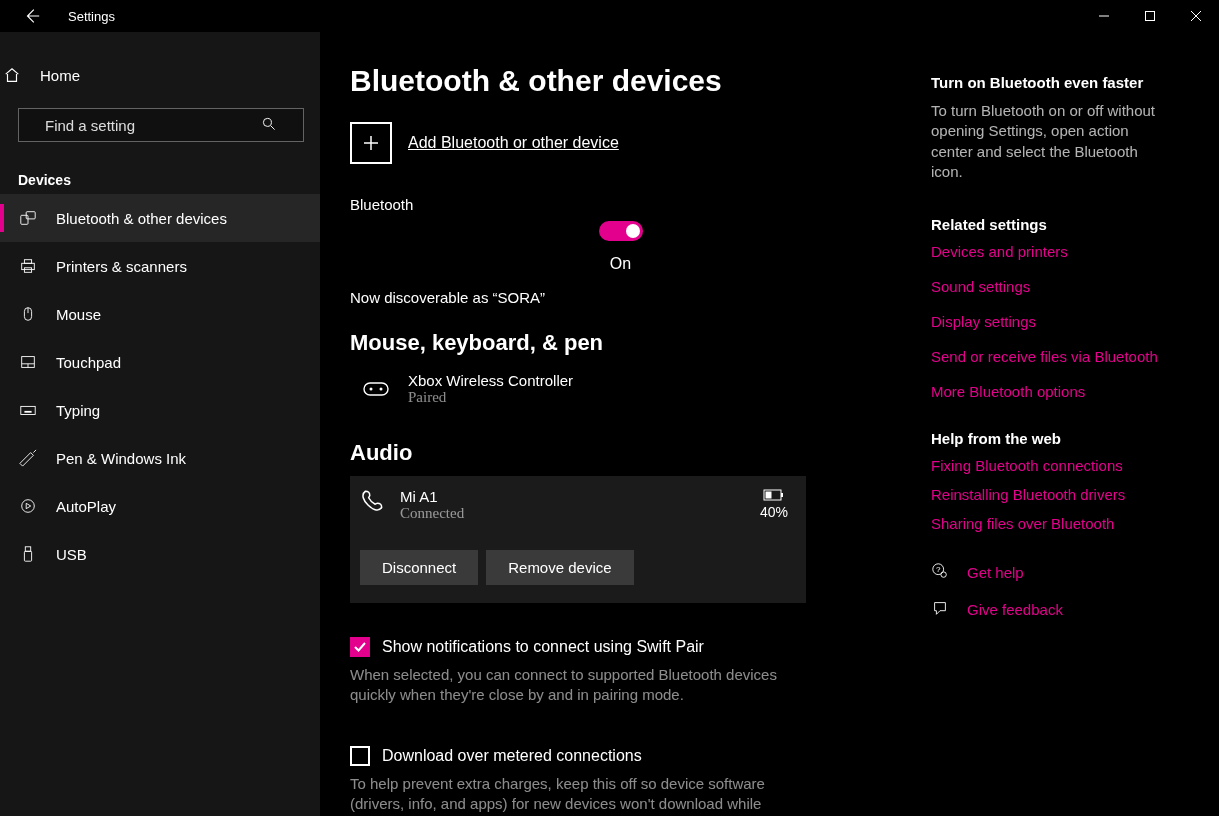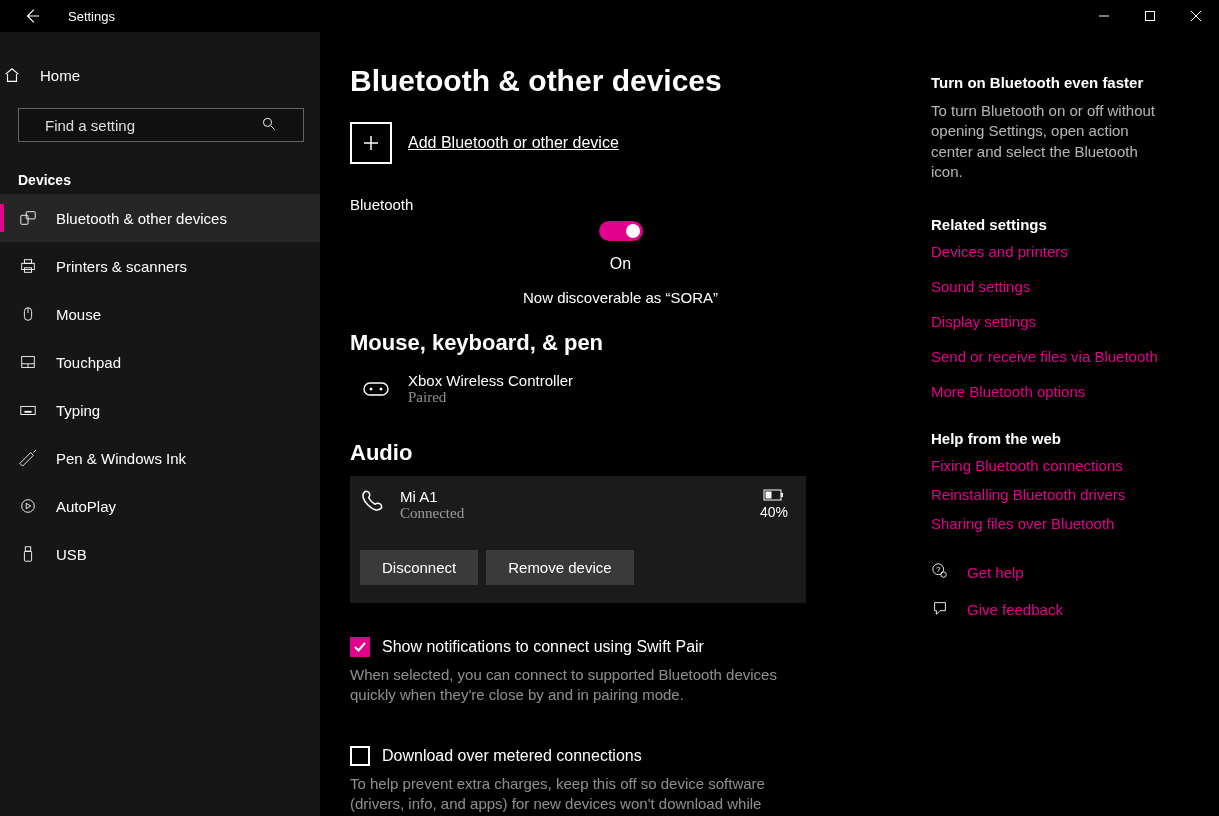--- a/index.html
+++ b/index.html
@@ -28,21 +28,21 @@
 .main { flex:1; display:flex; padding:32px 48px 0 30px; gap:40px; overflow:hidden; }
 .content { flex:1; max-width:620px; }
 .h1 { font-size:30px; font-weight:600; margin-bottom:24px; }
 .add-row { display:flex; align-items:center; gap:16px; margin-bottom:32px;text-decoration:underline; }
 .add-box { width:42px; height:42px; border:2px solid #fff; display:flex; align-items:center; justify-content:center; }
 .sect-label { font-size:15px; margin-bottom:8px; }
 .toggle-row { display:flex; align-items:center; gap:14px; margin-bottom:16px;flex-direction:column; }
 .toggle { width:44px; height:20px; border-radius:10px; background:#e3008c; position:relative; }
 .toggle::after { content:""; position:absolute; right:3px; top:3px; width:14px; height:14px; border-radius:50%; background:#000; border:0; }
 .toggle.on::after { background:#fff; }
-.hint { font-size:15px; color:#fff; margin-bottom:14px;text-align:center; }
+.hint { font-size:15px; color:#fff; margin-bottom:14px; }
 .h2 { font-size:22px; font-weight:600; margin:24px 0 10px; }
 .device-row { display:flex; align-items:flex-start; gap:16px; padding:6px 0 10px 10px; }
 .device-row .dicon { width:32px; height:32px; display:flex; align-items:center; justify-content:center; }
 .device-name { font-size:15px; }
 .device-status { font-size:15px; color:rgba(255,255,255,.55);font-family:Liberation Serif, serif; }
 .device-card { background:#1b1b1b; padding:12px 18px 18px 10px; width:456px; }
 .dc-top { display:flex; align-items:flex-start; }
 .dc-right { margin-left:auto; text-align:center; font-size:14px; }
 .dc-buttons { display:flex; gap:8px; margin-top:28px; }
 .btn { background:#3a3a3a; color:#fff; border:none; padding:9px 22px; font-size:15px; font-family:inherit; }

